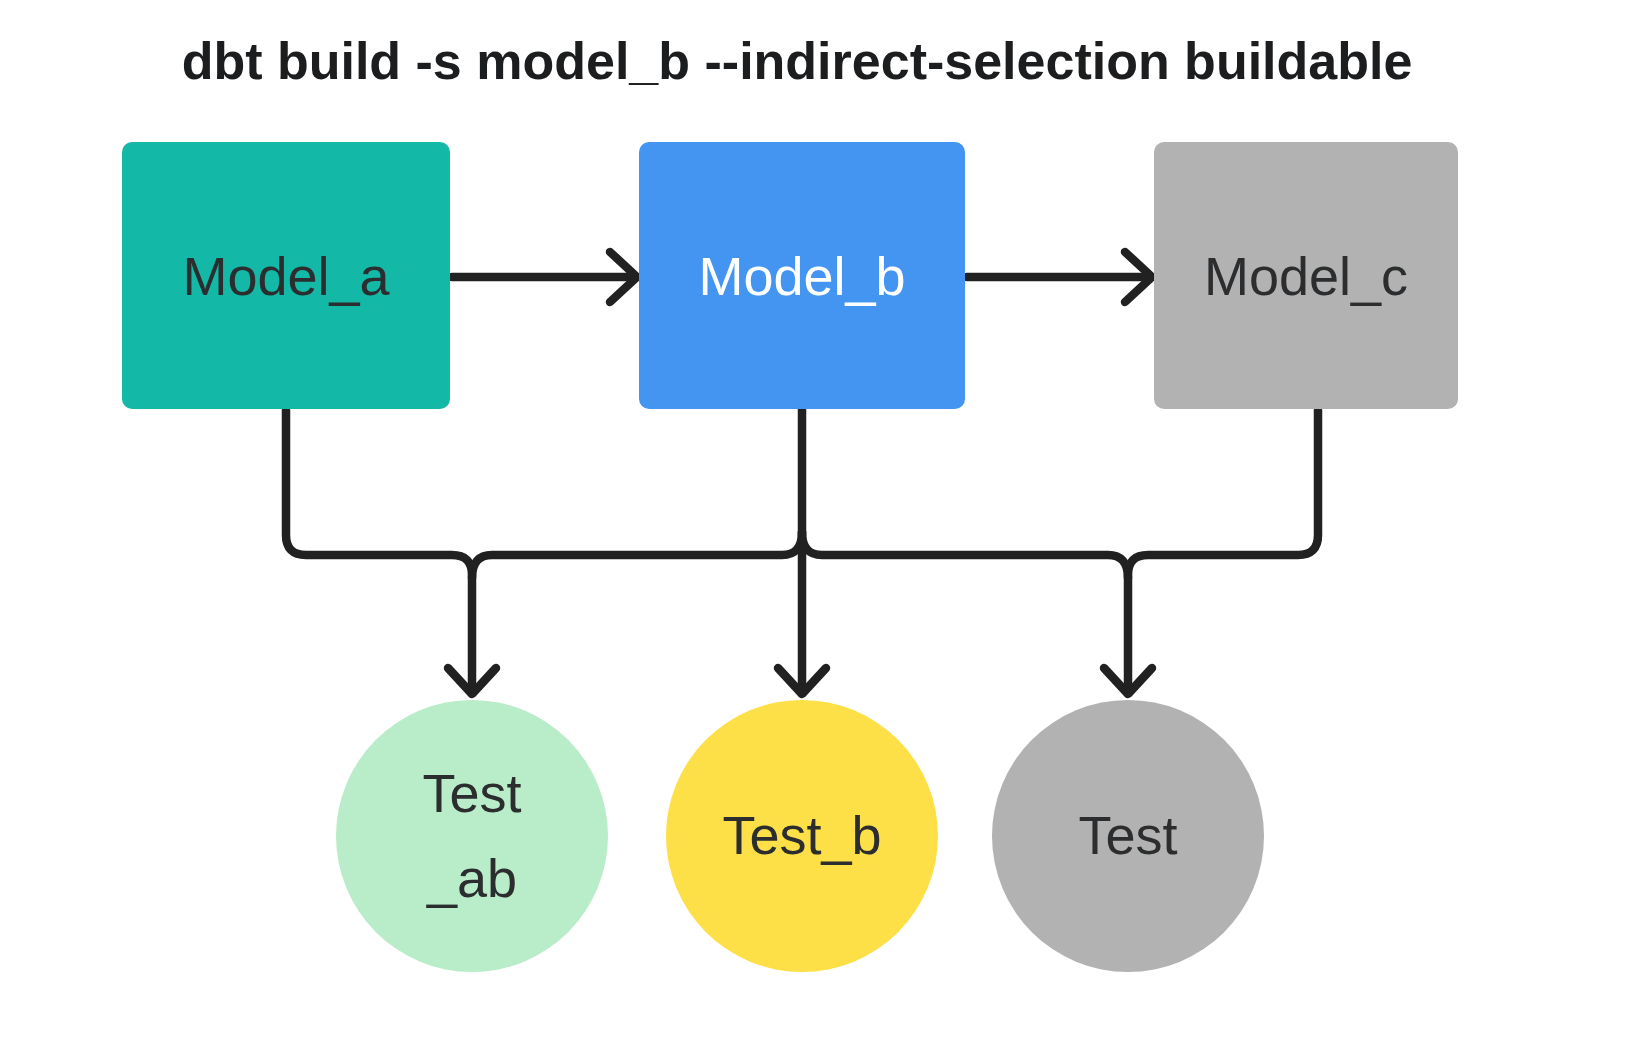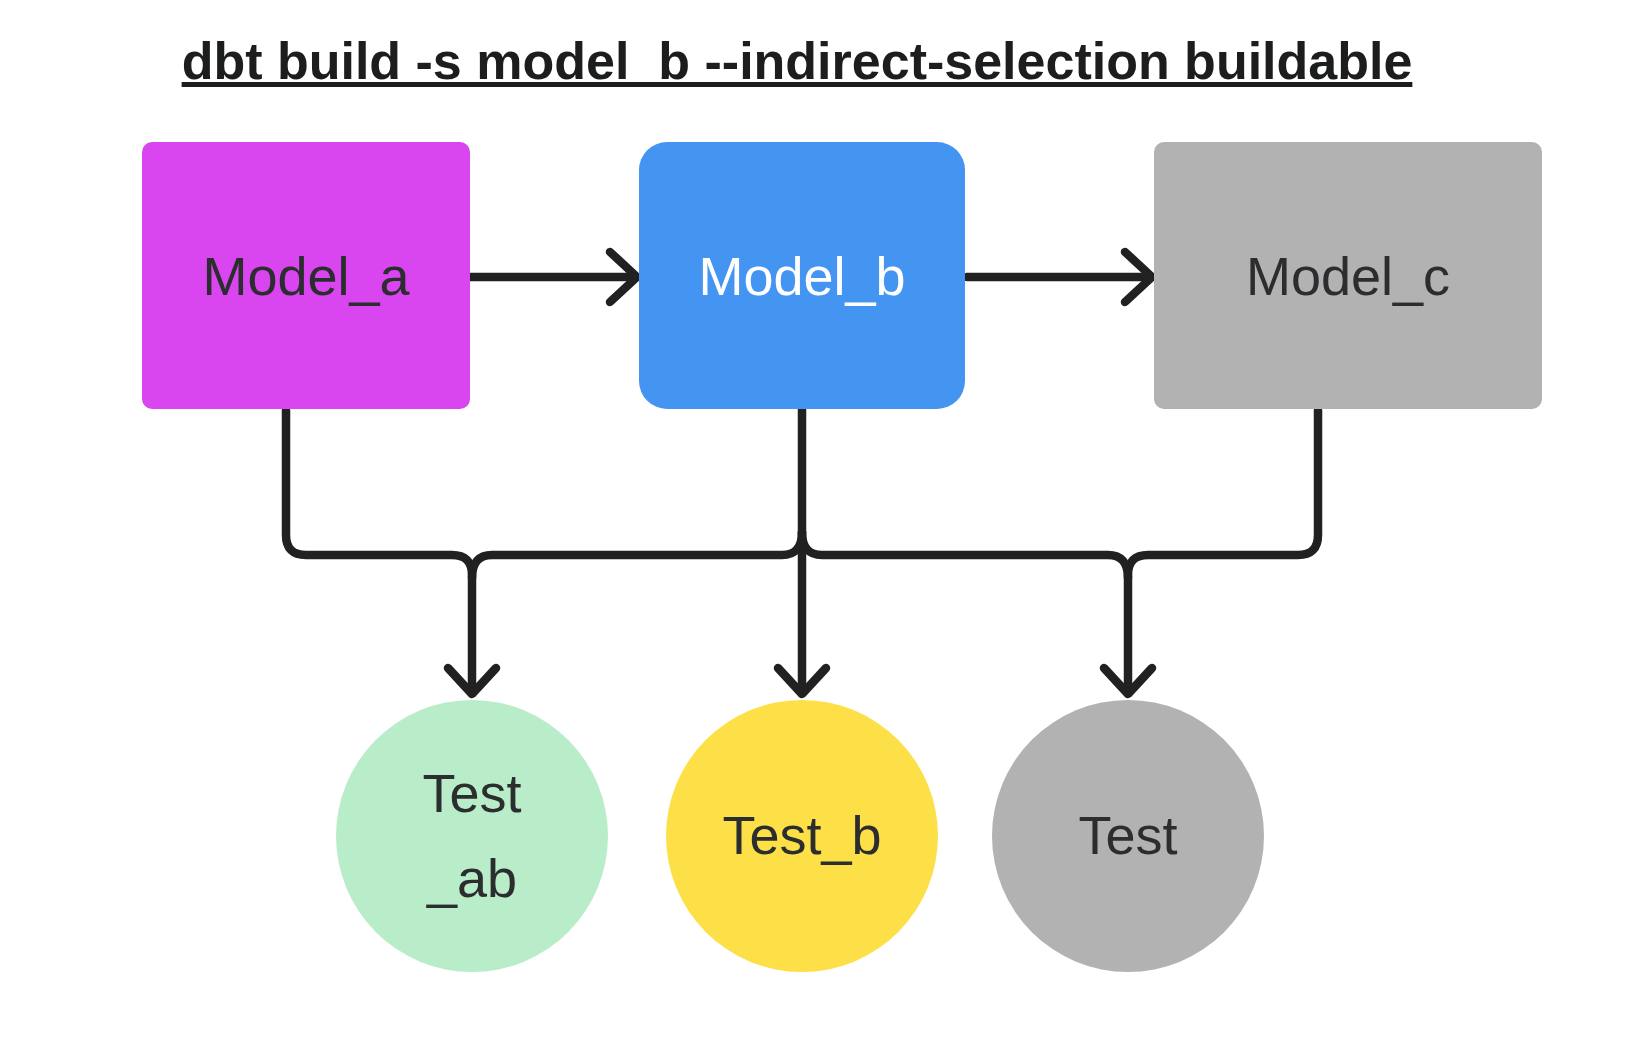--- a/index.html
+++ b/index.html
@@ -20,21 +20,20 @@
     position: absolute;
     left: 0;
     right: 36px;
     top: 30px;
     text-align: center;
     font-size: 52px;
     line-height: 62px;
     font-weight: 600;
     color: #1c1d1f;
     white-space: nowrap;
-    text-decoration: underline;
   }
   .connector-layer {
     position: absolute;
     left: 0;
     top: 0;
     width: 1630px;
     height: 1060px;
   }
   .connector-layer path {
     fill: none;
@@ -48,23 +47,23 @@
     top: 142px;
     height: 267px;
     border-radius: 10px;
     display: flex;
     align-items: center;
     justify-content: center;
     font-size: 54px;
     font-weight: 500;
     color: #2b2d2f;
   }
-  .node-box.model-a { left: 122px;  width: 328px; background: #d946ef; margin-left: 20px; }
-  .node-box.model-b { left: 639px;  width: 326px; background: #4495f2; color: #ffffff; border-radius: 28px; }
-  .node-box.model-c { left: 1154px; width: 388px; background: #b2b2b2; }
+  .node-box.model-a { left: 122px;  width: 328px; background: #14b8a6; }
+  .node-box.model-b { left: 639px;  width: 326px; background: #4495f2; color: #ffffff; }
+  .node-box.model-c { left: 1154px; width: 304px; background: #b2b2b2; }
   .node-circle {
     position: absolute;
     top: 700px;
     width: 272px;
     height: 272px;
     border-radius: 50%;
     display: flex;
     flex-direction: column;
     align-items: center;
     justify-content: center;

